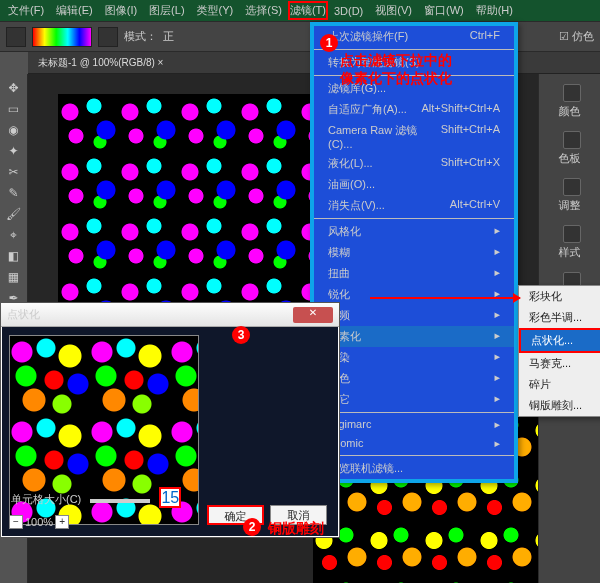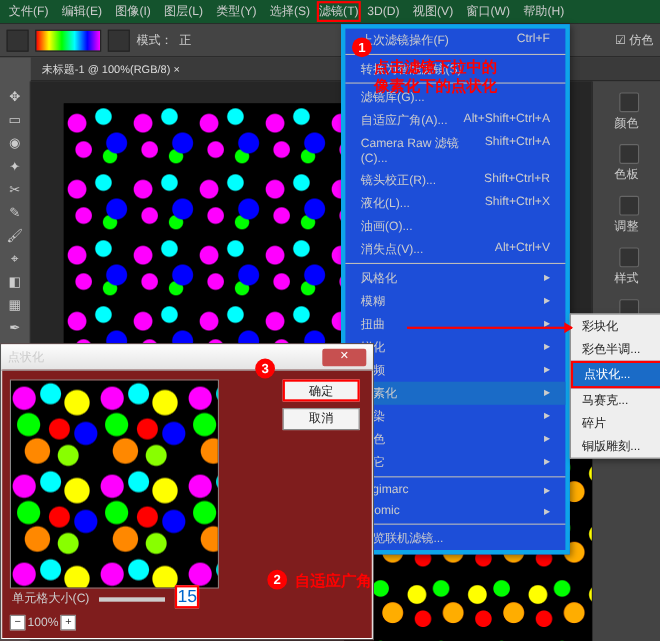--- a/index.html
+++ b/index.html
@@ -33,36 +33,36 @@
 .rpanel{width:62px;background:#444;border-left:1px solid #2a2a2a;display:flex;flex-direction:column;gap:12px;padding-top:10px;align-items:center}
 .rpitem{display:flex;flex-direction:column;align-items:flex-end;gap:2px;font-size:10px}
 .rpicon{width:18px;height:18px;background:#333;border:1px solid #666;border-radius:2px}
 .dropdown{position:absolute;top:22px;left:310px;width:208px;background:#1d4ed8;border:4px solid #0ea5e9;box-shadow:2px 2px 6px rgba(0,0,0,.4);z-index:10}
 .dropdown .item{display:flex;justify-content:space-between;padding:3px 14px;color:#222;cursor:default}
 .dropdown .item.hl{background:#1a6bc7;color:#fff}
 .dropdown hr{border:none;border-top:1px solid #bbb;margin:2px 0}
 .submenu{position:absolute;top:285px;left:518px;width:104px;background:#eee;border:1px solid #888;box-shadow:2px 2px 6px rgba(0,0,0,.4);z-index:10}
 .submenu .item{padding:3px 10px;color:#222}
 .submenu .item.hlred{border:2px solid red;background:#1a6bc7;color:#fff}
-.dialog{position:absolute;top:312px;left:0;width:340px;height:270px;background:#7f1d1d;border:1px solid #555;box-shadow:0 0 0 1px #fff inset;z-index:20}
+.dialog{position:absolute;top:302px;left:0;width:340px;height:236px;background:#0f172a;border:1px solid #555;box-shadow:0 0 0 1px #fff inset;z-index:20}
 .dlg-title{background:linear-gradient(#fdfdfd,#e4e4e4);height:24px;display:flex;align-items:center;justify-content:space-between;padding:0 6px;color:#333;border-bottom:1px solid #aaa}
 .dlg-close{width:40px;height:16px;background:#c75050;color:#fff;text-align:center;font-size:10px;border-radius:2px}
 .dlg-body{display:flex;padding:8px;gap:8px}
 .preview{width:190px;height:190px;background:#000;border:1px solid #888}
 .preview-inner{width:100%;height:100%;background:
  radial-gradient(circle at 15% 20%,#f0f 0 10px,transparent 11px),
  radial-gradient(circle at 45% 15%,#0ff 0 9px,transparent 10px),
  radial-gradient(circle at 75% 25%,#ff0 0 11px,transparent 12px),
  radial-gradient(circle at 20% 50%,#0f0 0 10px,transparent 11px),
  radial-gradient(circle at 55% 55%,#f00 0 9px,transparent 10px),
  radial-gradient(circle at 85% 60%,#00f 0 10px,transparent 11px),
  radial-gradient(circle at 30% 80%,#f80 0 11px,transparent 12px),
  radial-gradient(circle at 65% 85%,#8f0 0 9px,transparent 10px),
  #000;background-size:80px 80px}
-.dlg-btns{display:flex;flex-direction:column;gap:6px;align-items:flex-end;width:120px}
+.dlg-btns{display:flex;flex-direction:row;gap:6px;align-items:flex-end;width:120px}
 .btn{width:70px;height:20px;background:#f4f4f4;border:1px solid #888;color:#222;text-align:center;line-height:18px}
 .btn.hlred{border:2px solid red}
 .dlg-bottom{position:absolute;bottom:8px;left:8px;right:8px;display:flex;align-items:center;gap:6px;color:#333}
 .zoom{display:flex;align-items:center;gap:2px}
 .zbox{width:14px;height:14px;border:1px solid #888;background:#fff;text-align:center;line-height:12px;color:#333;font-size:10px}
 .slider{flex:1;height:4px;background:#ccc;position:relative;margin:0 6px}
 .numbox{width:30px;height:16px;border:2px solid red;background:#fff;color:#06c;text-align:center;line-height:14px;font-size:16px}
 .callout{position:absolute;color:red;font-size:14px;font-weight:bold;z-index:30}
 .badge{width:18px;height:18px;background:red;color:#fff;border-radius:50%;text-align:center;line-height:18px;font-size:12px;display:inline-block}
 .arrow{position:absolute;height:2px;background:red;z-index:25}
@@ -165,24 +165,20 @@
     </div>
  <div class="item">
       <span>自适应广角(A)...</span>
       <span>Alt+Shift+Ctrl+A</span>
     </div>
  <div class="item">
       <span>Camera Raw 滤镜(C)...</span>
       <span>Shift+Ctrl+A</span>
     </div>
  <div class="item">
-      <span>镜头校正(R)...</span>
-      <span>Shift+Ctrl+R</span>
-    </div>
- <div class="item">
       <span>液化(L)...</span>
       <span>Shift+Ctrl+X</span>
     </div>
  <div class="item">
       <span>油画(O)...</span>
     </div>
  <div class="item">
       <span>消失点(V)...</span>
       <span>Alt+Ctrl+V</span>
     </div>
@@ -274,13 +270,13 @@
   <span class="numbox">15</span>
  </div>
 </div>
 
 <div class="callout" style="top:34px;left:320px"><span class="badge">1</span></div>
 <div class="callout" style="top:52px;left:340px">点击滤镜下拉中的</div>
 <div class="callout" style="top:70px;left:340px">像素化下的点状化</div>
 <div class="arrow" style="top:297px;left:370px;width:150px"></div>
 <div class="callout" style="top:326px;left:232px"><span class="badge">3</span></div>
 <div class="callout" style="top:518px;left:243px"><span class="badge">2</span></div>
-<div class="callout" style="top:520px;left:268px">自适应广角</div>
+<div class="callout" style="top:520px;left:268px">铜版雕刻</div>
 
 </body></html>

